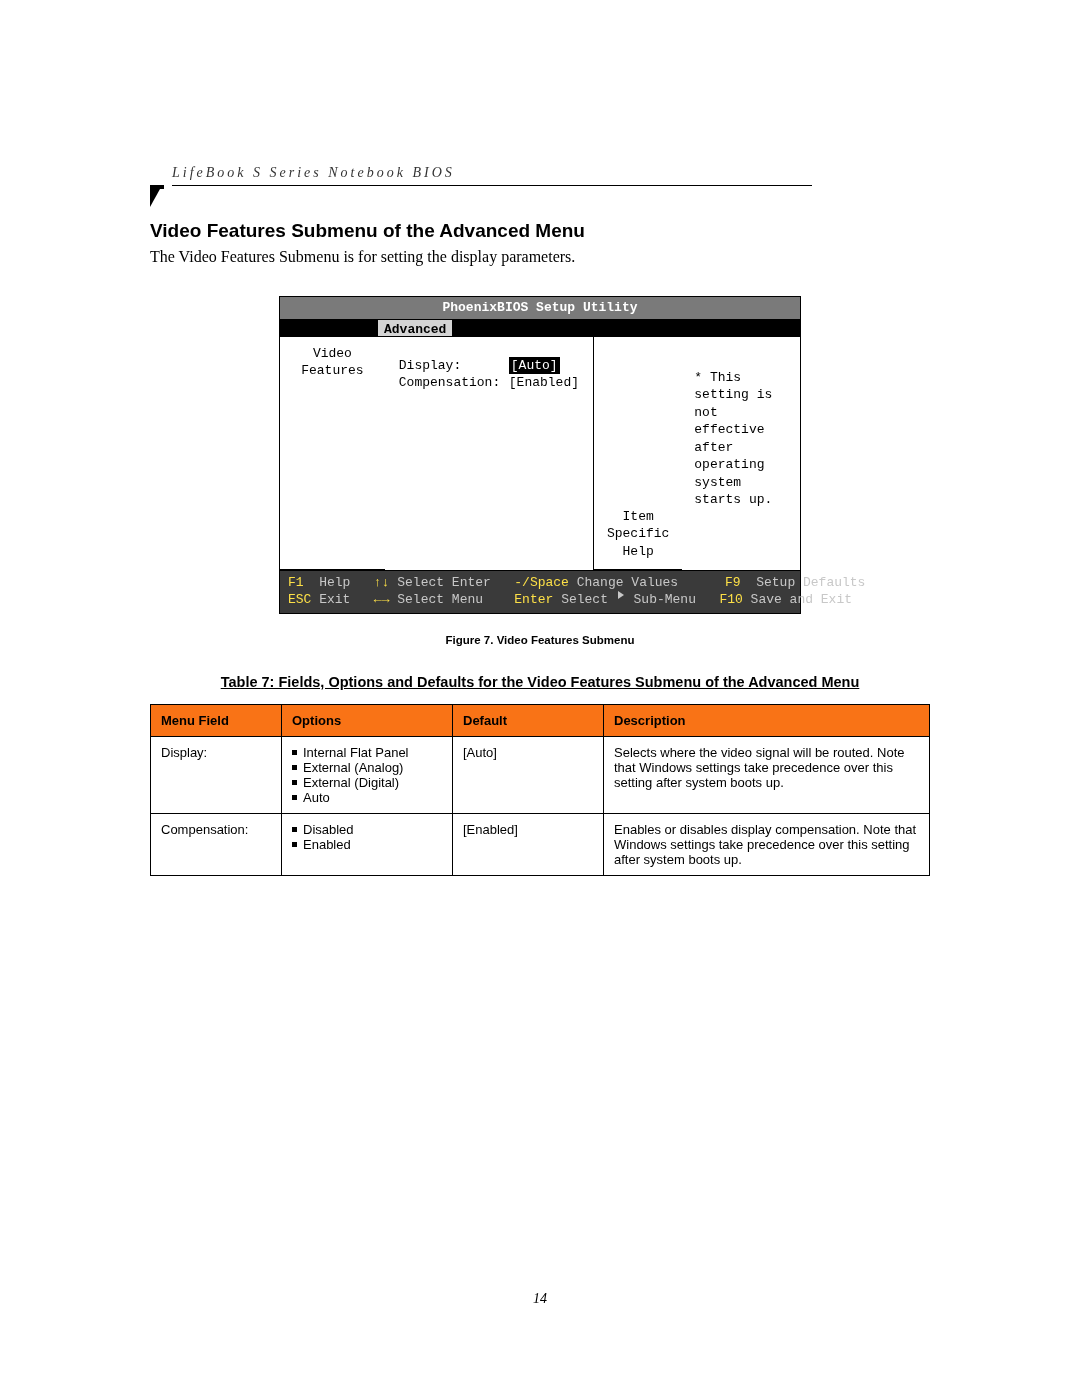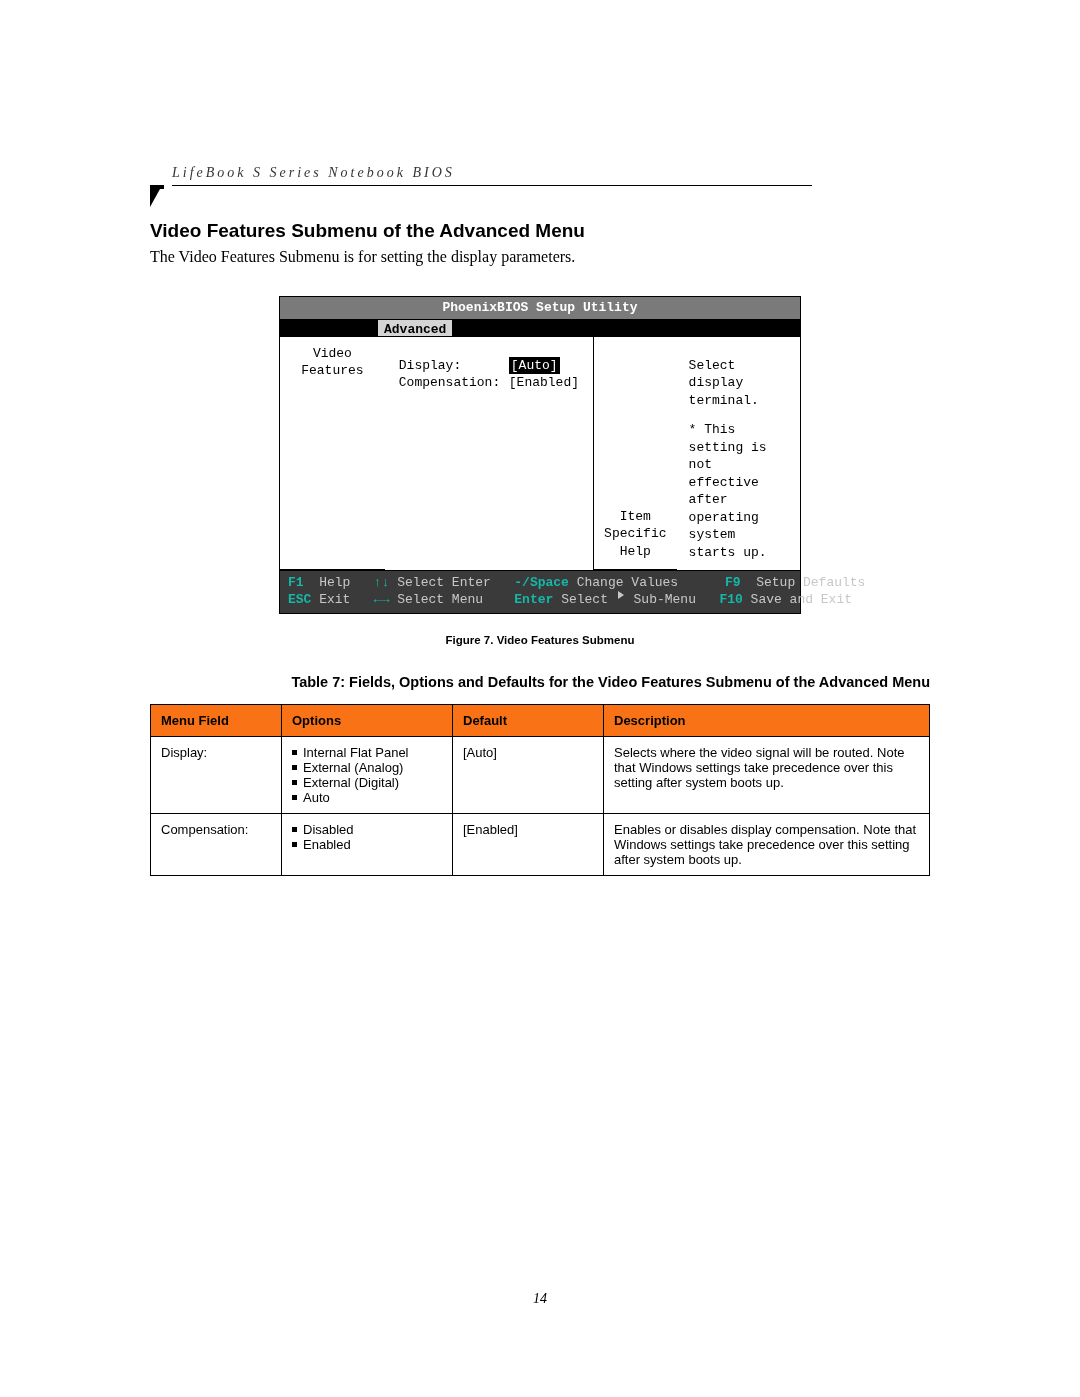--- a/index.html
+++ b/index.html
@@ -147,45 +147,46 @@
   }
   .bios-footer {
     background: #3a3a3a;
     color: #cfcfcf;
     padding: 3px 8px 4px 8px;
   }
   .bios-footer .frow {
     display: flex;
     gap: 0;
   }
-  .fkey { color: #14b8a6; white-space: pre; font-weight: bold; }
+  .fkey { color: #fde047; white-space: pre; }
   .flabel { color: #c8c8c8; white-space: pre; }
   .arrow-right {
     display: inline-block;
     width: 0; height: 0;
     border-top: 4px solid transparent;
     border-bottom: 4px solid transparent;
     border-left: 6px solid #c8c8c8;
     vertical-align: middle;
     margin: 0 2px 1px 2px;
   }
 
   .figure-caption {
     text-align: center;
     font-family: "Segoe UI", Arial, sans-serif;
     font-size: 11.5px;
     font-weight: 700;
     margin: 18px 0 28px 0;
   }
   .table-title {
-    text-align: right;
+    text-align: center;
     font-family: "Segoe UI", Arial, sans-serif;
     font-size: 14.5px;
     font-weight: 700;
     margin: 0 0 14px 0;
+    text-decoration: underline;
   }
 
   table.options {
     width: 100%;
     border-collapse: collapse;
     font-family: "Segoe UI", "Helvetica Neue", Arial, sans-serif;
     font-size: 13px;
   }
   table.options th {
     background: #f97316;
@@ -258,21 +259,20 @@
             </div>
             <div class="bios-row">
               <span class="bios-field">Compensation:</span>
               <span class="bios-val">[Enabled]</span>
             </div>
           </div>
         </div>
         <div class="bios-right">
           <div class="bios-col-title">Item Specific Help</div>
           <div class="bios-right-body">
-            <div>Select display terminal.</div>
             <div style="height:12px"></div>
             <div>* This setting is not</div>
             <div>effective after</div>
             <div>operating system</div>
             <div>starts up.</div>
           </div>
         </div>
       </div>
       <div class="bios-footer">
         <div class="frow">

